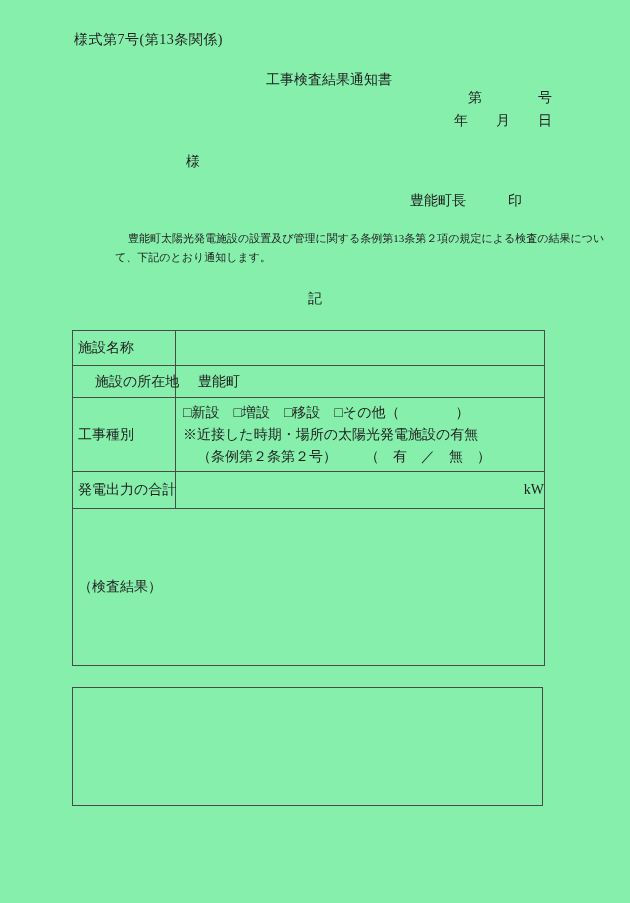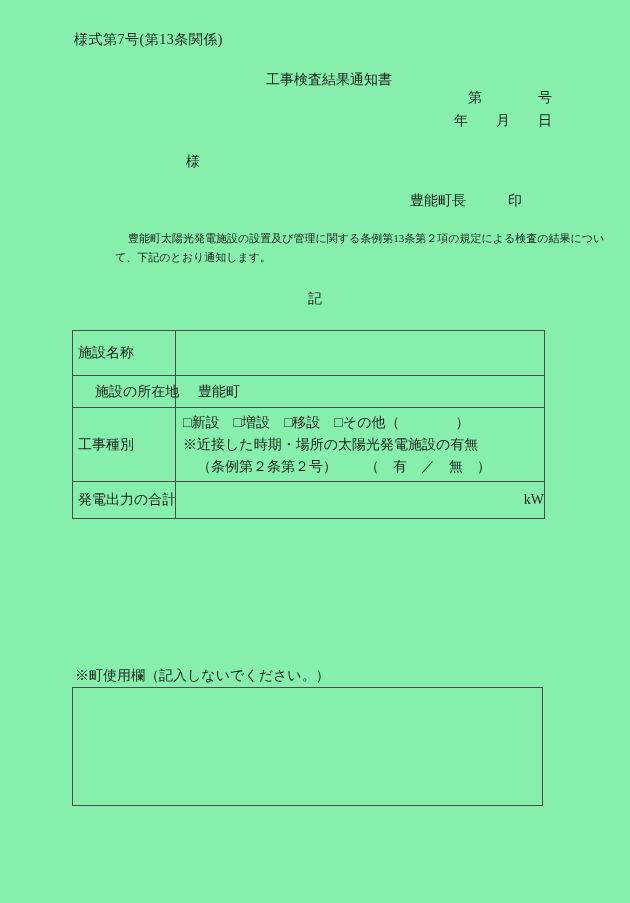--- a/index.html
+++ b/index.html
@@ -37,21 +37,21 @@
     table-layout: fixed;
   }
   #details-table td {
     border: 1px solid #4a4a4a;
     font-size: 14px;
     vertical-align: middle;
   }
   #details-table col.c-label { width: 103px; }
   td.label-cell { padding-left: 5px; white-space: nowrap; }
   td.value-cell { padding-left: 7px; }
-  tr.r-name  td { height: 45px; }
+  tr.r-name  td { height: 35px; }
   tr.r-addr  td { height: 32px; padding-left: 22px; }
   tr.r-type  td { height: 74px; }
   tr.r-power td { height: 37px; }
   tr.r-result td { height: 157px; }
   td.type-cell { padding: 3px 4px 3px 7px; line-height: 22px; vertical-align: middle; }
   td.type-cell div { white-space: pre; }
   td.power-cell { padding-left: 140px; text-align: right; }
   td.result-cell {
     vertical-align: top;
     padding: 4px 8px 4px 5px;
@@ -105,20 +105,24 @@
       <td class="value-cell type-cell">
         <div>□新設　□増設　□移設　□その他（　　　　）</div>
         <div>※近接した時期・場所の太陽光発電施設の有無</div>
         <div>　（条例第２条第２号）　　（　有　／　無　）</div>
       </td>
     </tr>
     <tr class="r-power">
       <td class="label-cell">発電出力の合計</td>
       <td class="value-cell power-cell">kW</td>
     </tr>
+    <tr class="r-result">
+      <td class="result-cell" colspan="2">
+        <span>（検査結果）</span>
+      </td>
+    </tr>
   </tbody>
     </table>
 
-  <div class="abs" id="office-label">※町使用欄（記入しないでください。）</div>
 
   <div class="abs" id="office-box"></div>
 
 </div>
 
 </body></html>

